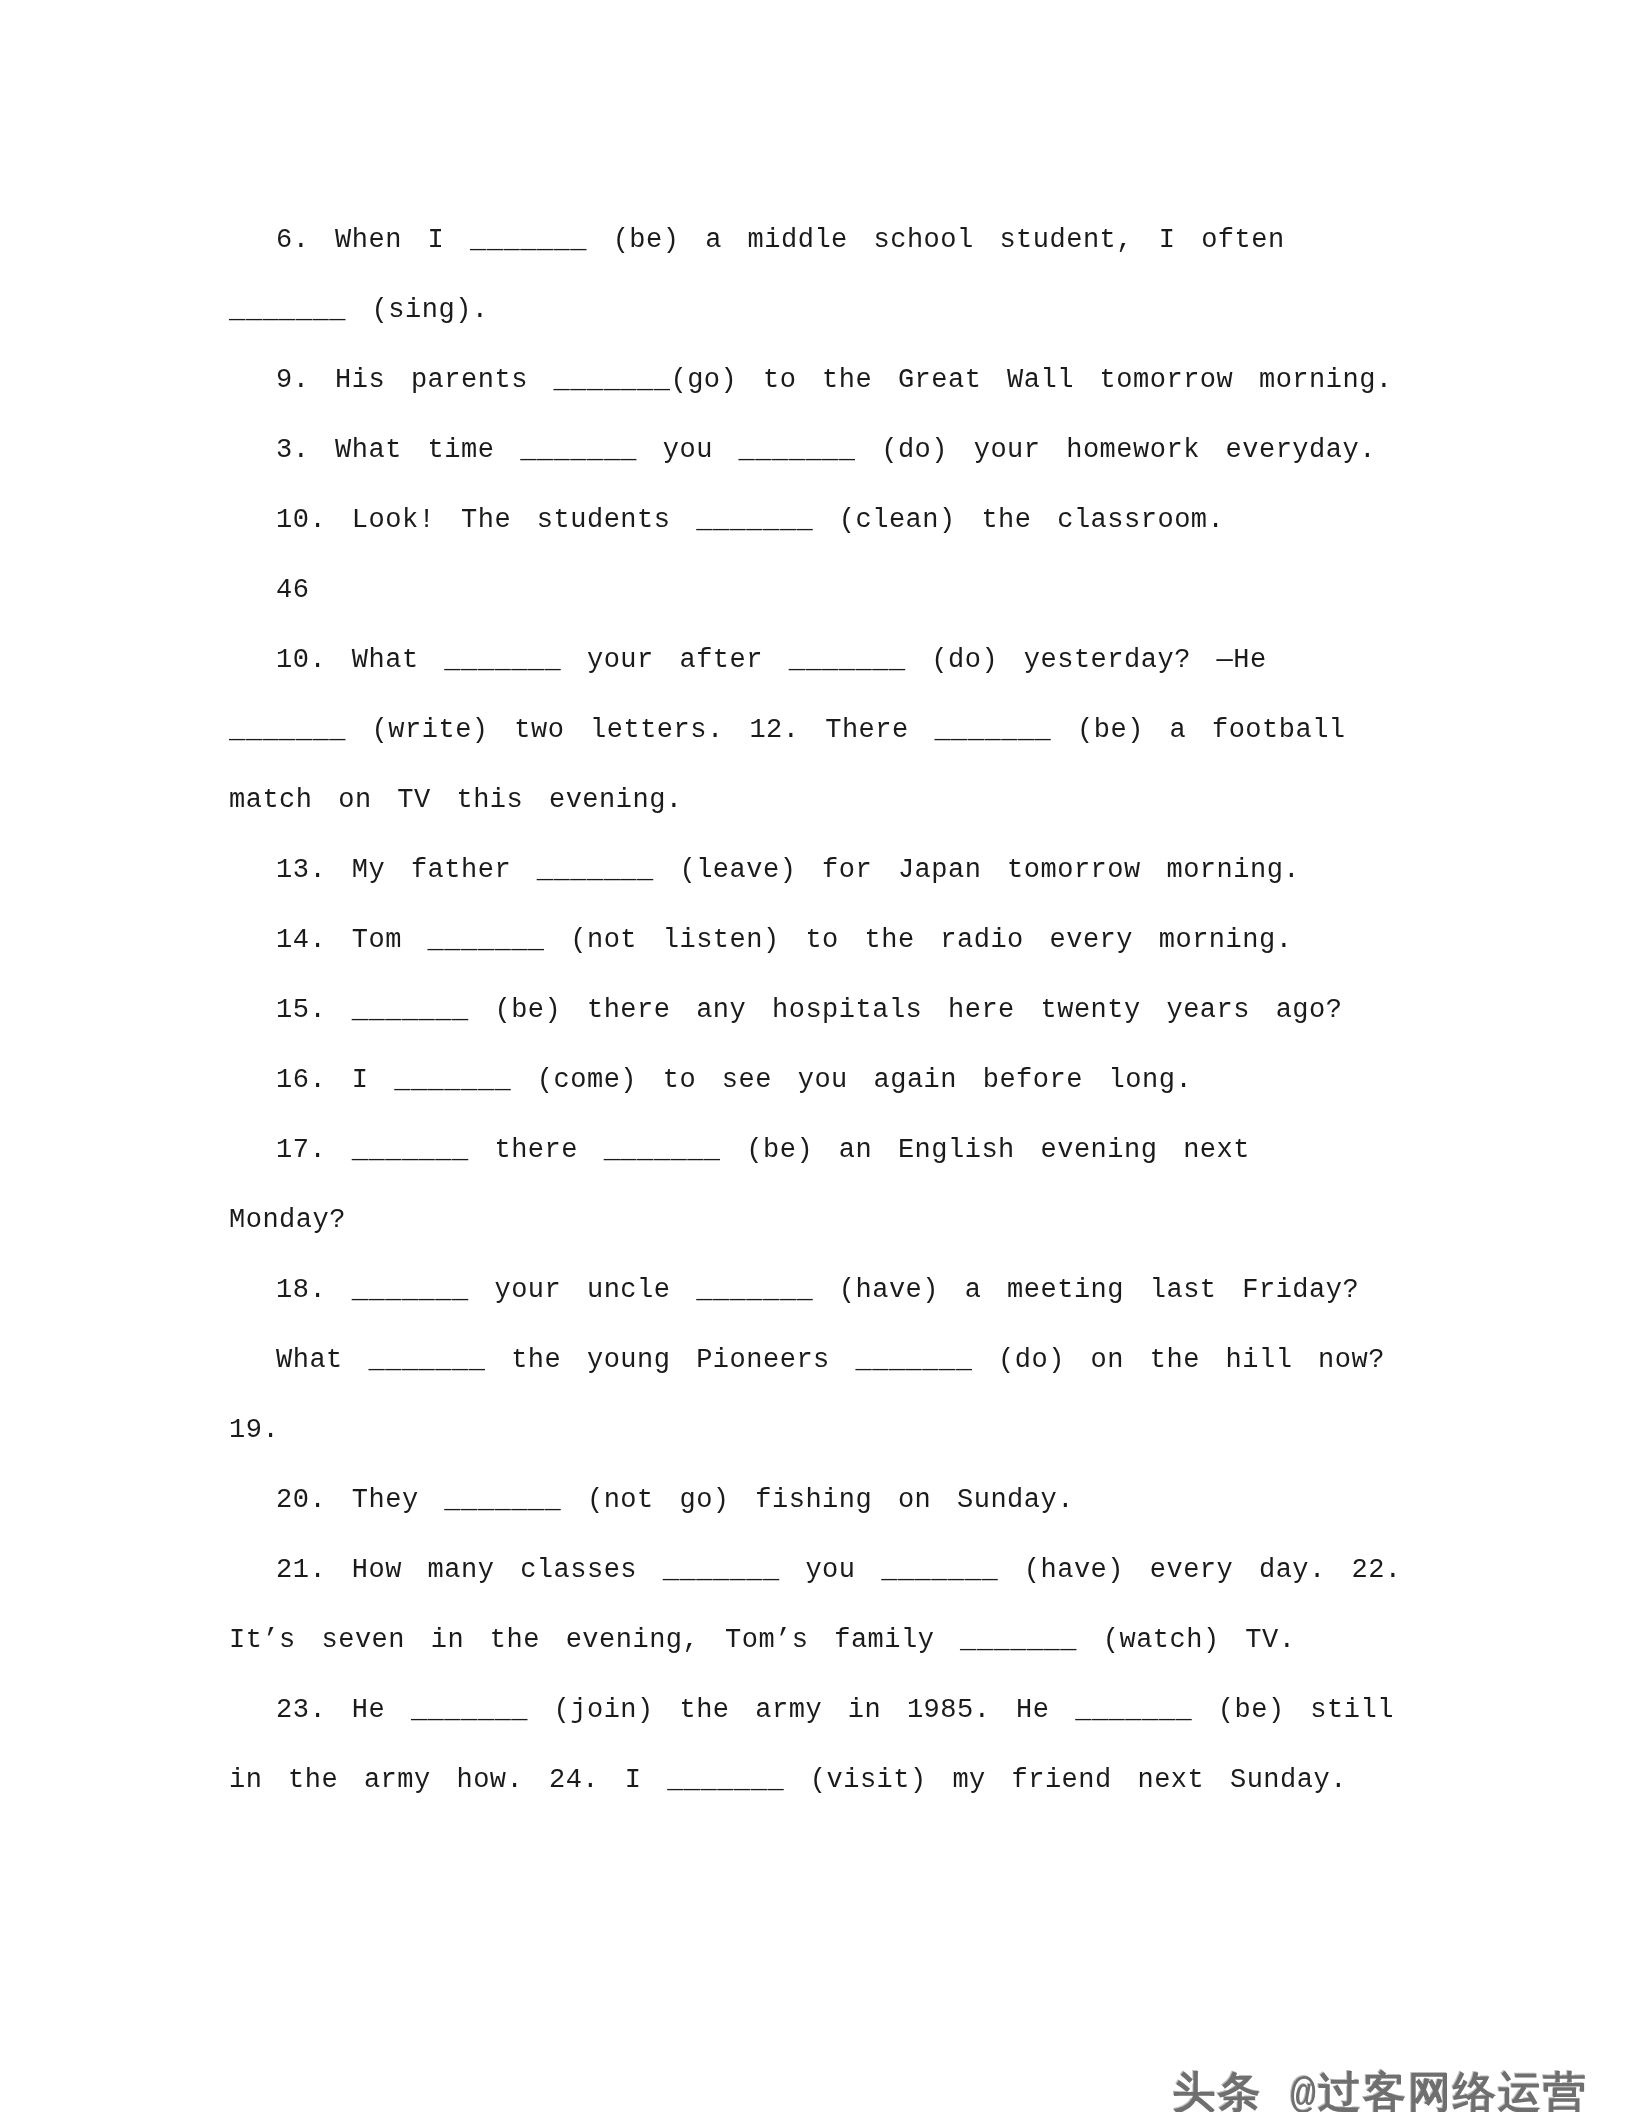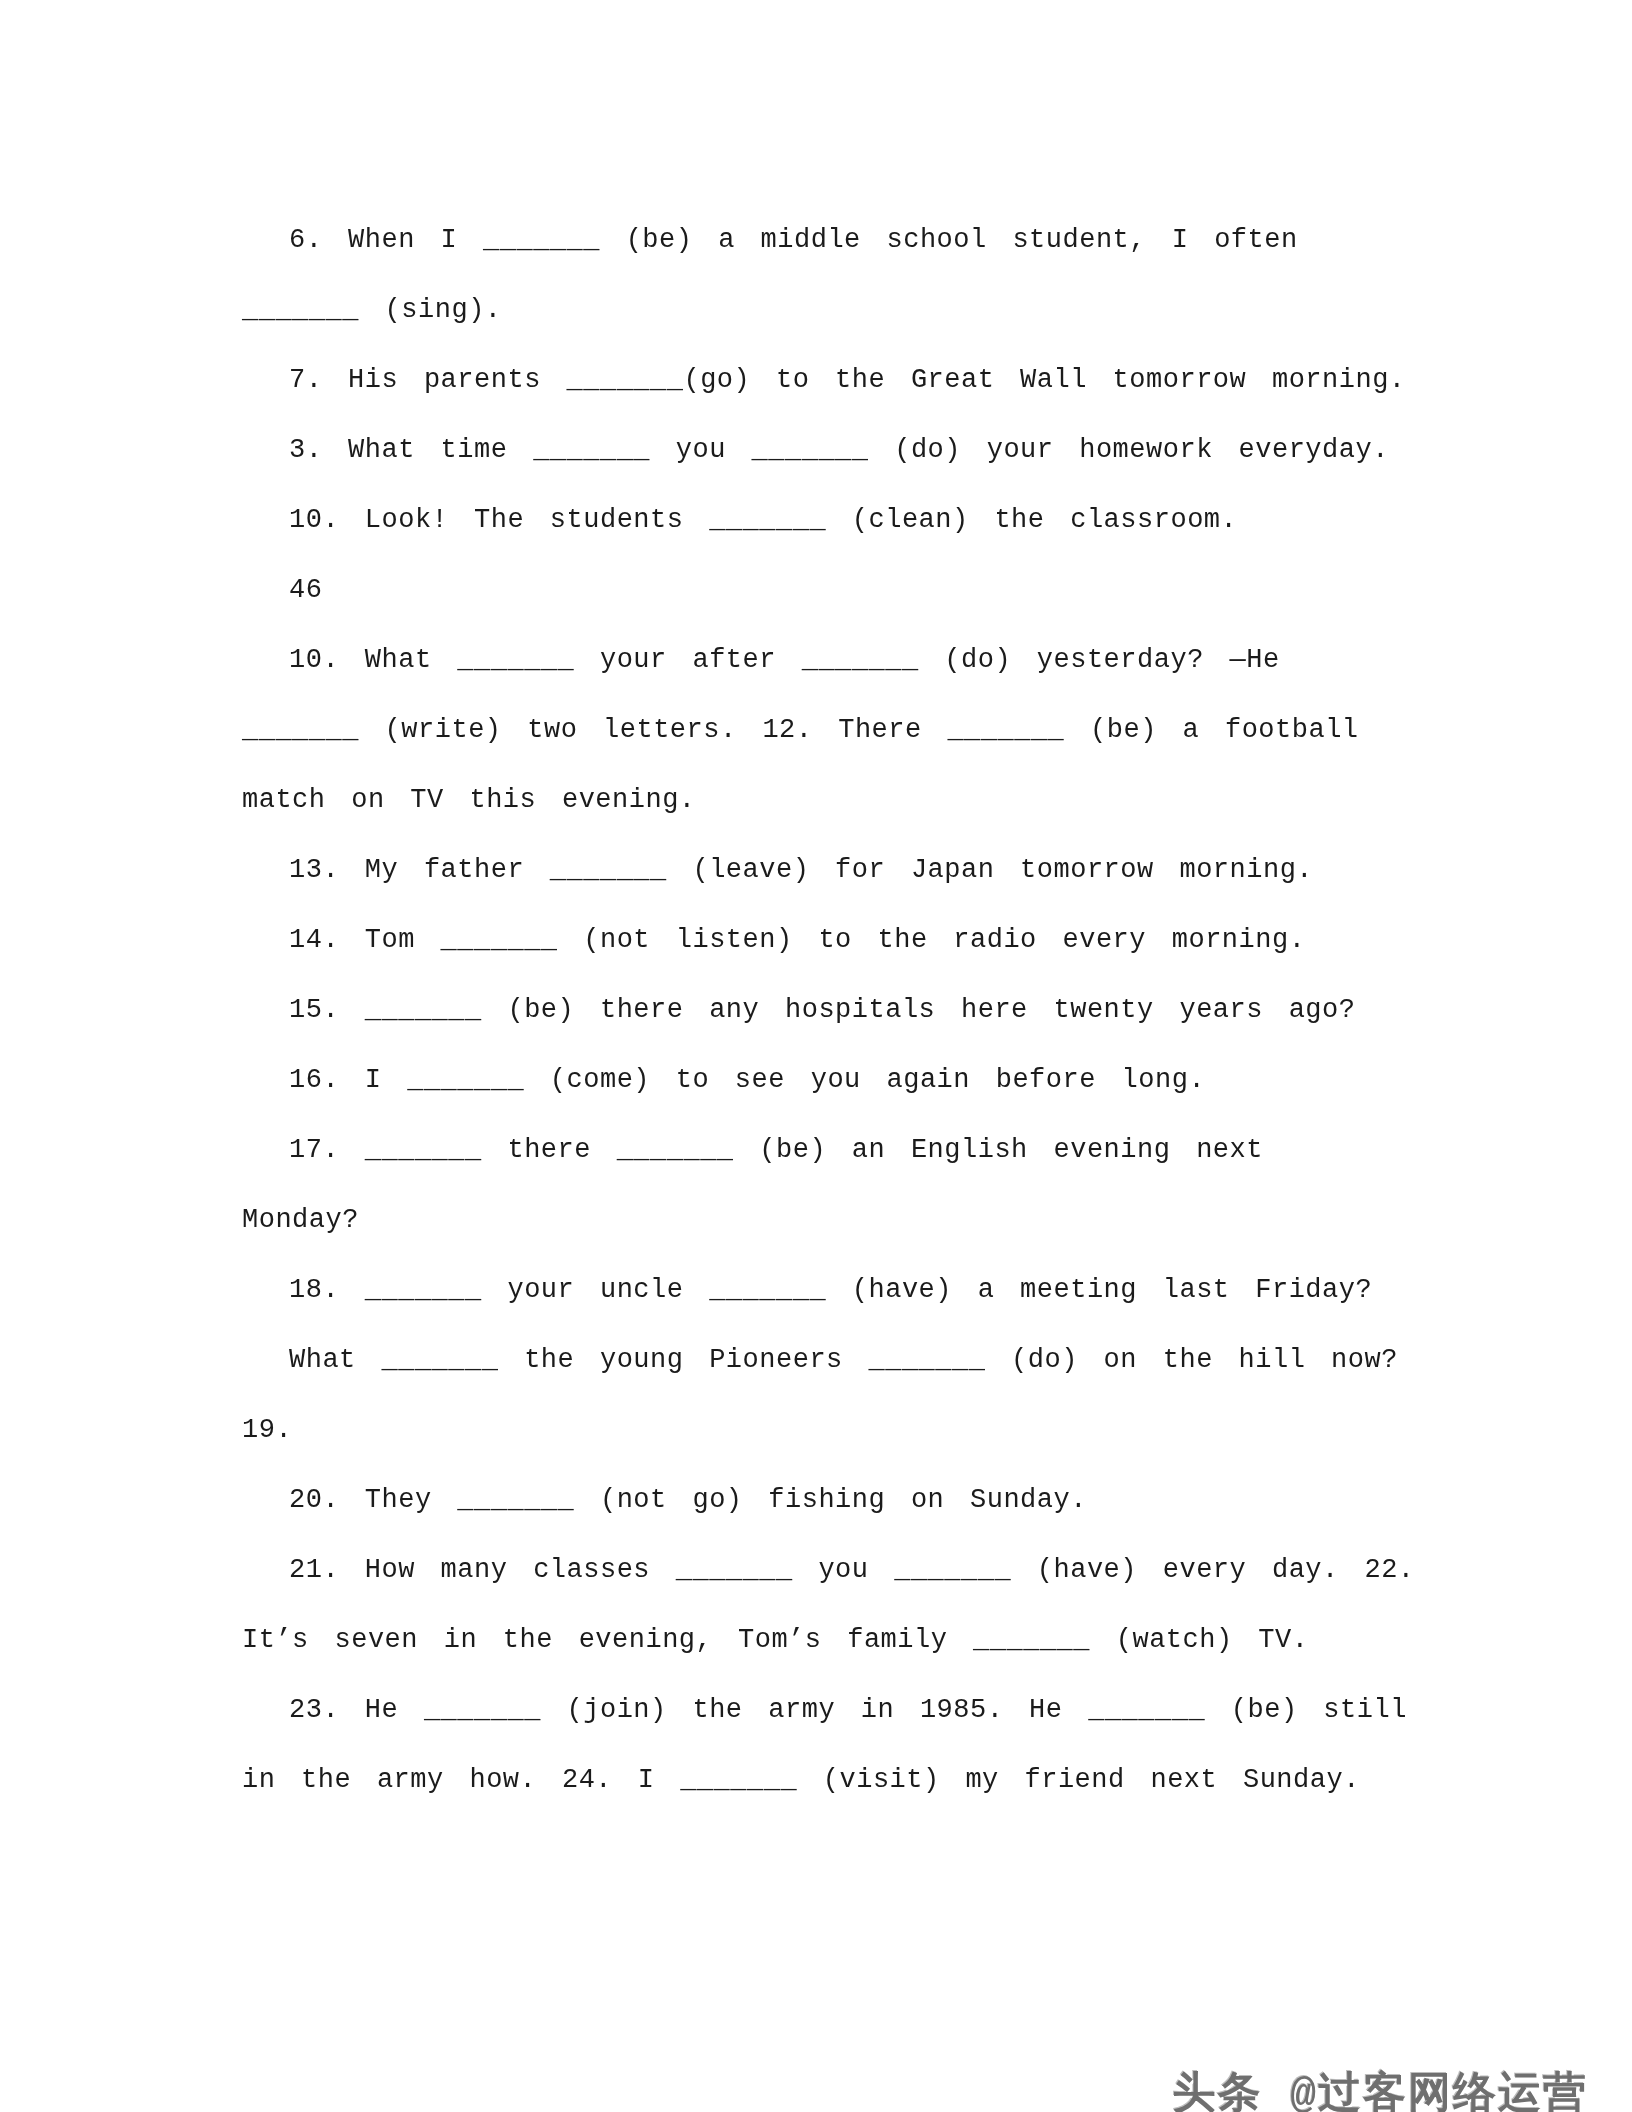--- a/index.html
+++ b/index.html
@@ -10,21 +10,21 @@
   .page {
     position: relative;
     width: 1632px;
     height: 2112px;
     background: #ffffff;
     overflow: hidden;
     font-family: "Liberation Mono", "DejaVu Sans Mono", monospace;
   }
   .content {
     position: absolute;
-    left: 242px;
+    left: 229px;
     top: 205px;
     width: 1280px;
   }
   .line {
     height: 70px;
     line-height: 70px;
     font-size: 27px;
     word-spacing: 9px;
     letter-spacing: 0.5px;
     color: #1b1b1b;
@@ -47,21 +47,21 @@
     margin-top: 36px;
   }
 </style>
 </head>
 <body>
 
 <div class="page">
   <div class="content">
     <div class="line indent">6. When I _______ (be) a middle school student, I often</div>
     <div class="line">_______ (sing).</div>
-    <div class="line indent">7. His parents _______(go) to the Great Wall tomorrow morning.</div>
+    <div class="line indent">9. His parents _______(go) to the Great Wall tomorrow morning.</div>
     <div class="line indent">3. What time _______ you _______ (do) your homework everyday.</div>
     <div class="line indent">10. Look! The students _______ (clean) the classroom.</div>
     <div class="line indent">46</div>
     <div class="line indent">10. What _______ your after _______ (do) yesterday? —He</div>
     <div class="line">_______ (write) two letters. 12. There _______ (be) a football</div>
     <div class="line">match on TV this evening.</div>
     <div class="line indent">13. My father _______ (leave) for Japan tomorrow morning.</div>
     <div class="line indent">14. Tom _______ (not listen) to the radio every morning.</div>
     <div class="line indent">15. _______ (be) there any hospitals here twenty years ago?</div>
     <div class="line indent">16. I _______ (come) to see you again before long.</div>

